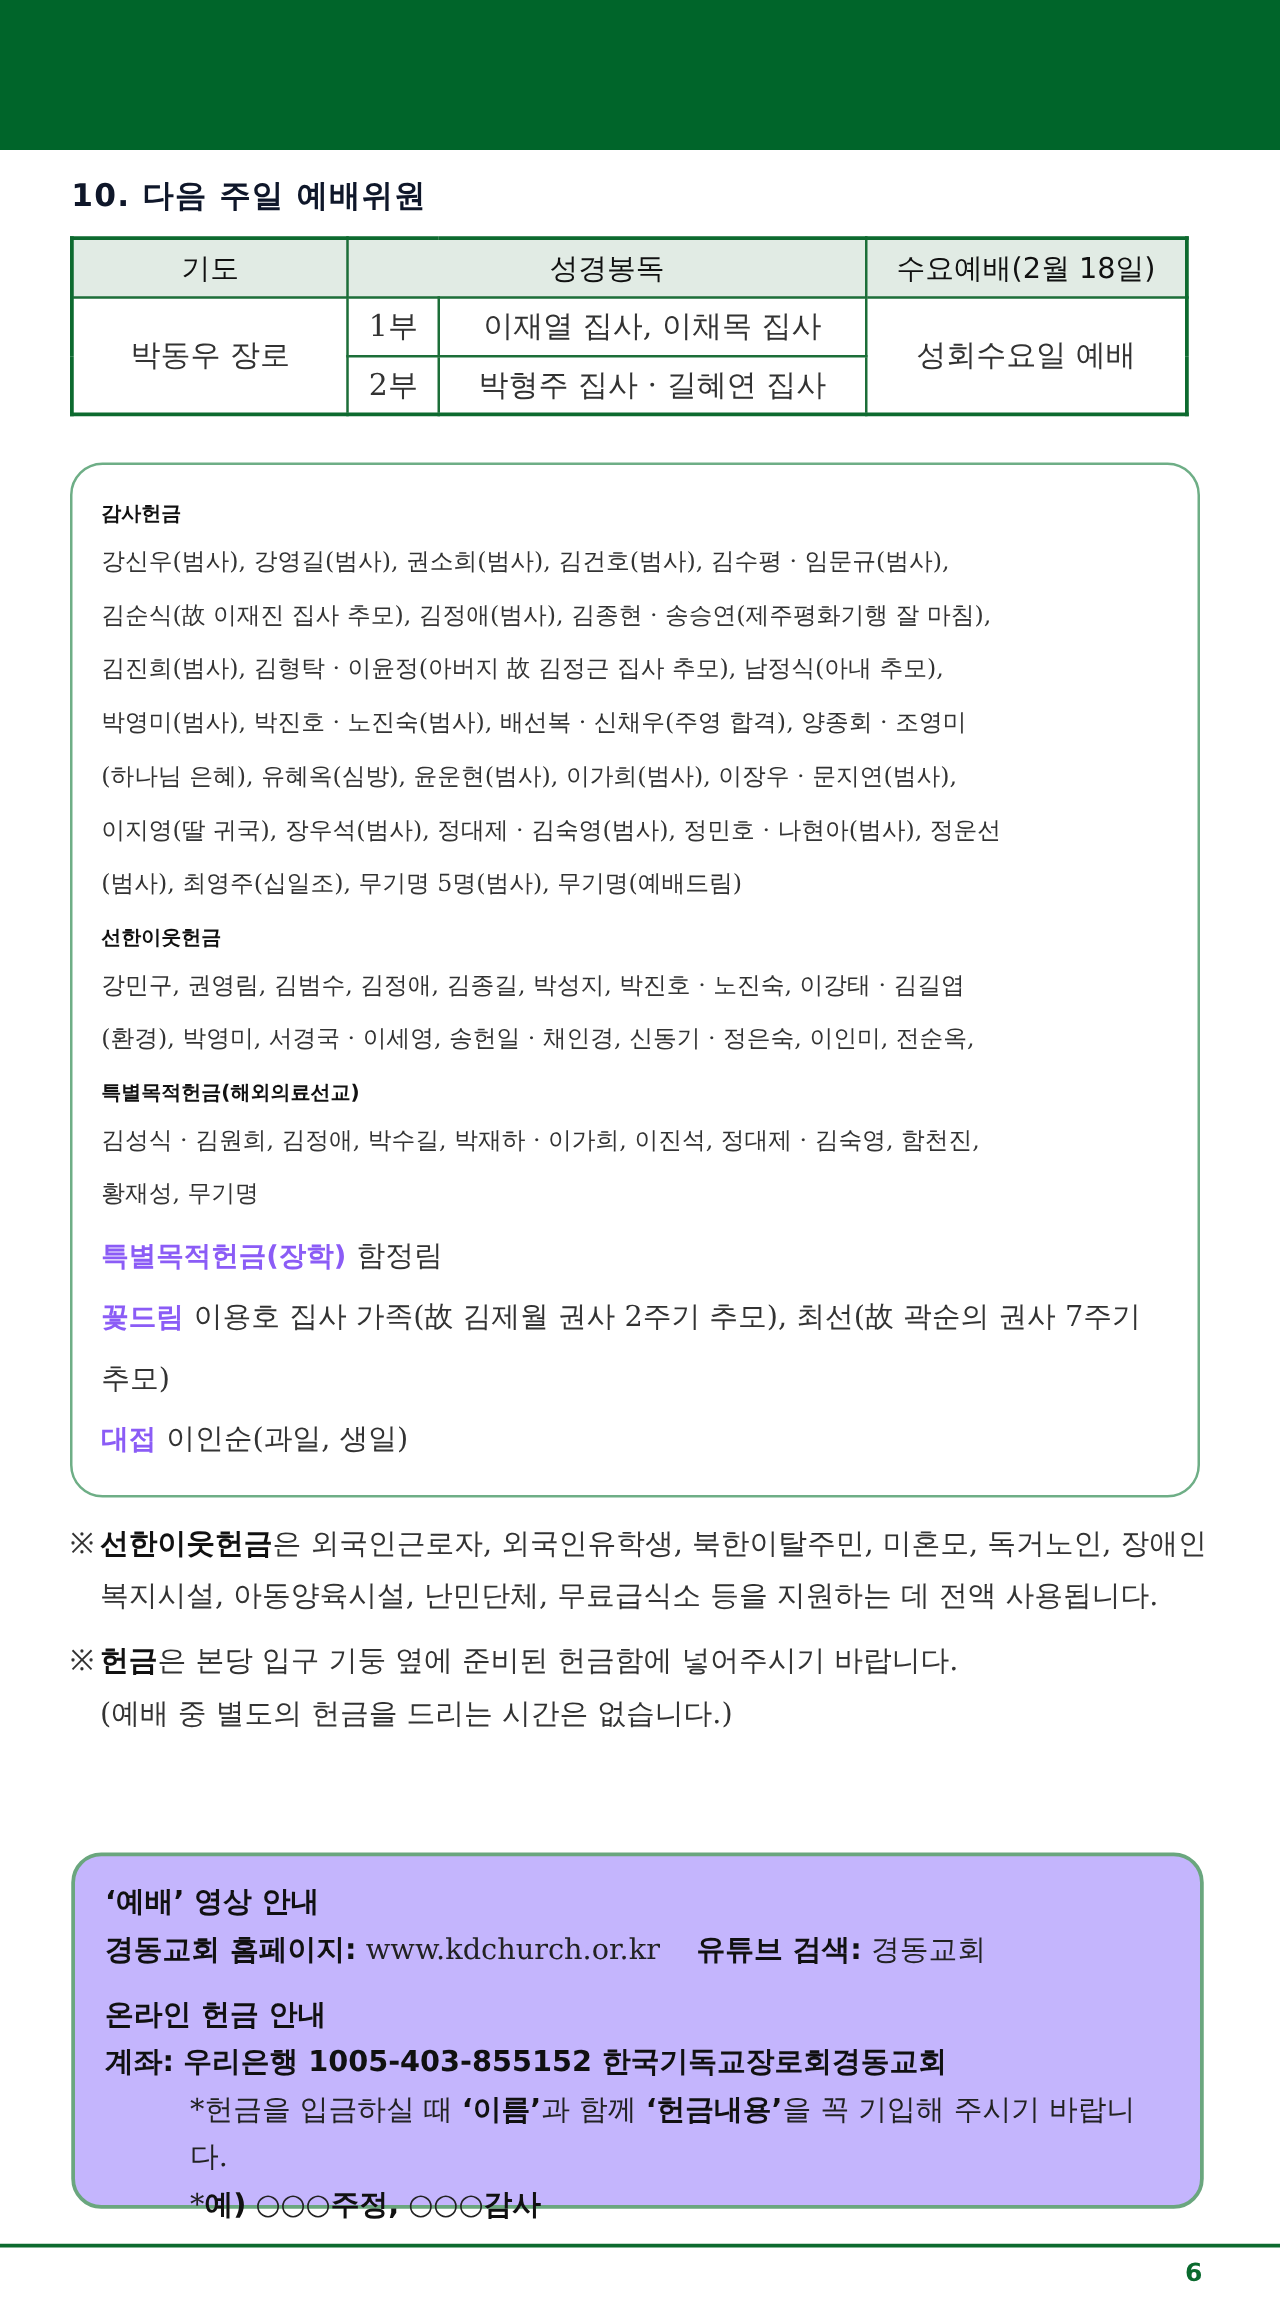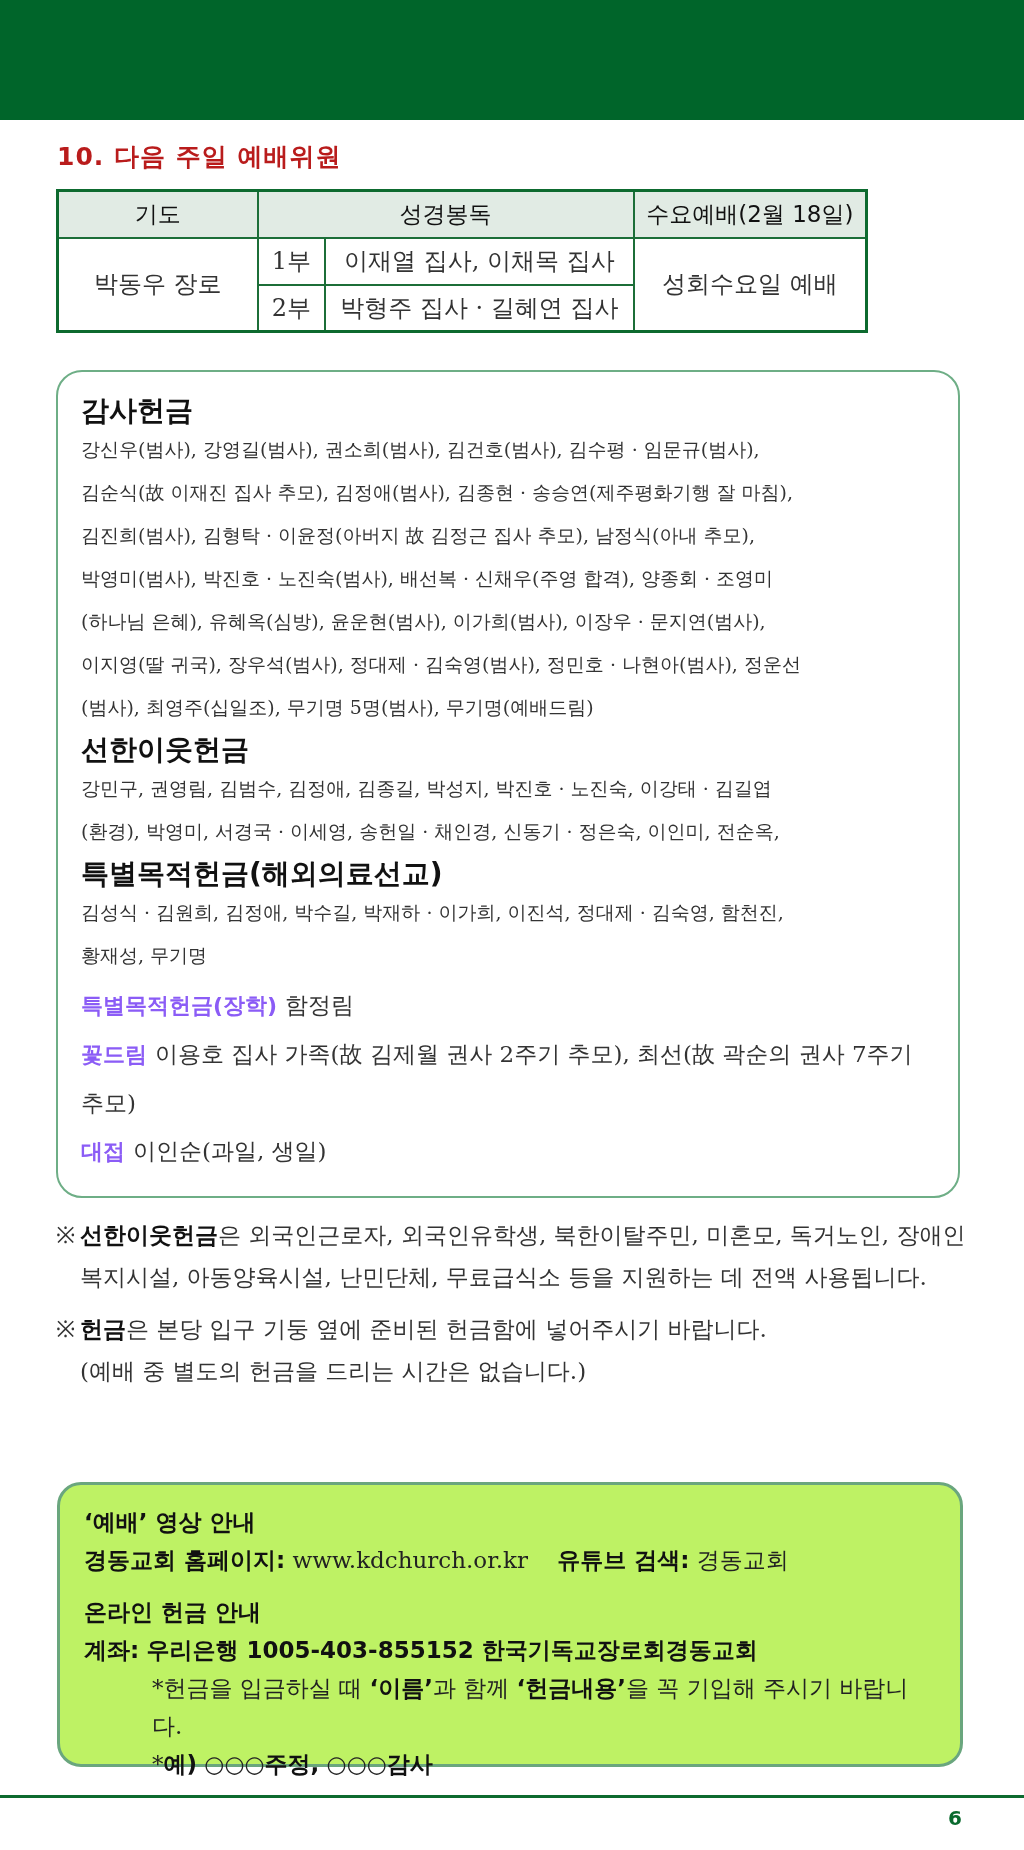--- a/index.html
+++ b/index.html
@@ -1,45 +1,45 @@
 <!DOCTYPE html>
 <html><head>
   <meta charset="utf-8">
   <style>
     * { box-sizing: border-box; margin: 0; padding: 0; }
     html, body { width: 1024px; height: 1850px; background: #ffffff; overflow: hidden; }
     body { position: relative; font-family: "DejaVu Serif", "Liberation Serif", serif; color: #222; }
 
     .top-banner { position: absolute; left: 0; top: 0; width: 1024px; height: 120px; background: #00652a; }
 
-    .section-title { position: absolute; left: 57px; top: 140px; font-family: "DejaVu Sans", "Liberation Sans", sans-serif; font-weight: bold; font-size: 25px; color: #b91c1c; letter-spacing: 1px; }
+    .section-title { position: absolute; left: 57px; top: 140px; font-family: "DejaVu Sans", "Liberation Sans", sans-serif; font-weight: bold; font-size: 25px; color: #0f172a; letter-spacing: 1px; }
 
-    table.schedule { position: absolute; left: 56px; top: 189px; width: 812px; border-collapse: collapse; font-size: 24px; }
+    table.schedule { position: absolute; left: 56px; top: 189px; width: 895px; border-collapse: collapse; font-size: 24px; }
     table.schedule th, table.schedule td { border: 2px solid #1c6e38; text-align: center; vertical-align: middle; }
     table.schedule { border: 3px solid #0d6a2f; }
     table.schedule th { background: #e1ebe4; height: 47px; font-family: "DejaVu Sans", "Liberation Sans", sans-serif; font-weight: normal; font-size: 23px; color: #111; }
     table.schedule td { height: 47px; font-family: "DejaVu Serif", "Liberation Serif", serif; color: #333; }
     .col-prayer { width: 223px; }
     .col-part { width: 73px; }
     .col-reader { width: 345px; }
     .col-wed { width: 259px; }
 
     .offering-box { position: absolute; left: 56px; top: 370px; width: 904px; height: 828px; border: 2px solid #6eae86; border-radius: 26px; padding: 22px 24px 0 23px; }
-    .offering-box .heading { font-family: "DejaVu Sans", "Liberation Sans", sans-serif; font-weight: bold; font-size: 28px; color: #111; line-height: 34px; }
+    .offering-box .heading { font-family: "DejaVu Sans", "Liberation Sans", sans-serif; font-weight: bold; font-size: 16px; color: #111; line-height: 34px; }
     .offering-box .body { font-size: 19px; line-height: 43px; color: #333; }
     .offering-box .group { margin-bottom: 4px; }
     .offering-box .inline-line { font-size: 23px; line-height: 48px; color: #333; }
     .offering-box .inline-line .inline-head { font-family: "DejaVu Sans", "Liberation Sans", sans-serif; font-weight: bold; font-size: 22px; color: #8b5cf6; margin-right: 8px; }
 
     .notes { position: absolute; left: 56px; top: 1214px; width: 910px; font-size: 23px; color: #333; }
     .note { display: flex; line-height: 42px; margin-bottom: 10px; }
     .note .mark { width: 24px; flex: none; }
     .note .bold { font-family: "DejaVu Sans", "Liberation Sans", sans-serif; font-weight: bold; color: #111; }
 
-    .info-box { position: absolute; left: 57px; top: 1482px; width: 906px; height: 285px; background: #bef264; border: 3px solid #6aa67e; border-radius: 24px; padding: 18px 24px 0 24px; font-size: 23px; color: #222; }
+    .info-box { position: absolute; left: 57px; top: 1482px; width: 906px; height: 285px; background: #c4b5fd; border: 3px solid #6aa67e; border-radius: 24px; padding: 18px 24px 0 24px; font-size: 23px; color: #222; }
     .info-box .title { font-family: "DejaVu Sans", "Liberation Sans", sans-serif; font-weight: bold; font-size: 23px; color: #111; line-height: 38px; }
     .info-box .row { line-height: 38px; }
     .info-box .b { font-family: "DejaVu Sans", "Liberation Sans", sans-serif; font-weight: bold; color: #111; }
     .info-box .spacer { height: 14px; }
     .info-box .indent { padding-left: 68px; line-height: 38px; }
     .info-box .url { margin-right: 22px; }
 
     .bottom-rule { position: absolute; left: 0; top: 1795px; width: 1024px; height: 3px; background: #0d6a2f; }
     .page-number { position: absolute; right: 62px; top: 1806px; font-family: "DejaVu Sans", "Liberation Sans", sans-serif; font-weight: bold; font-size: 20px; color: #0a6a2e; }
   </style>

